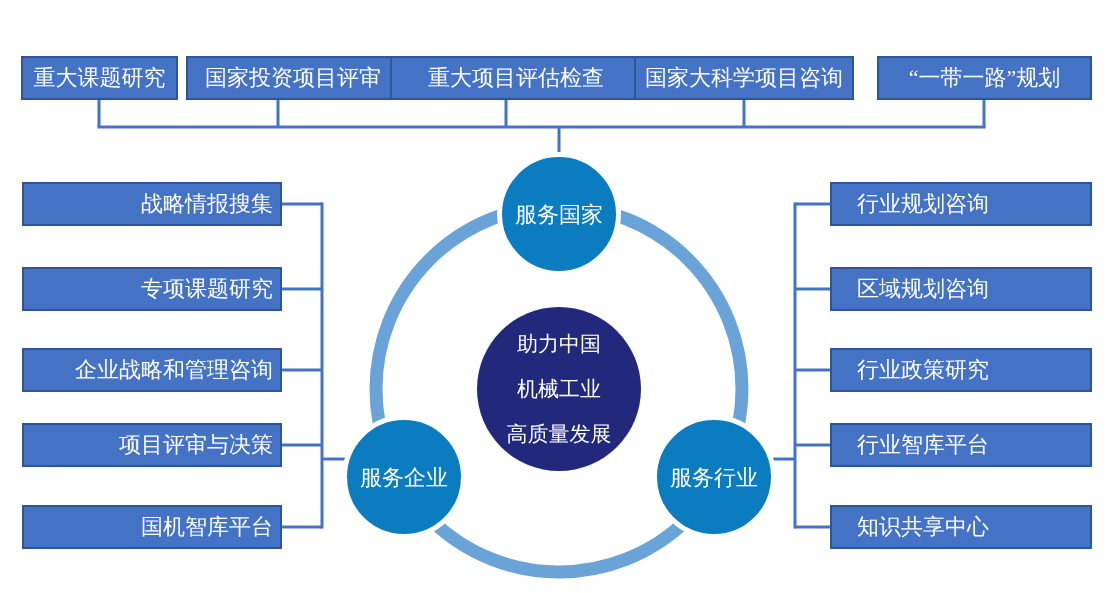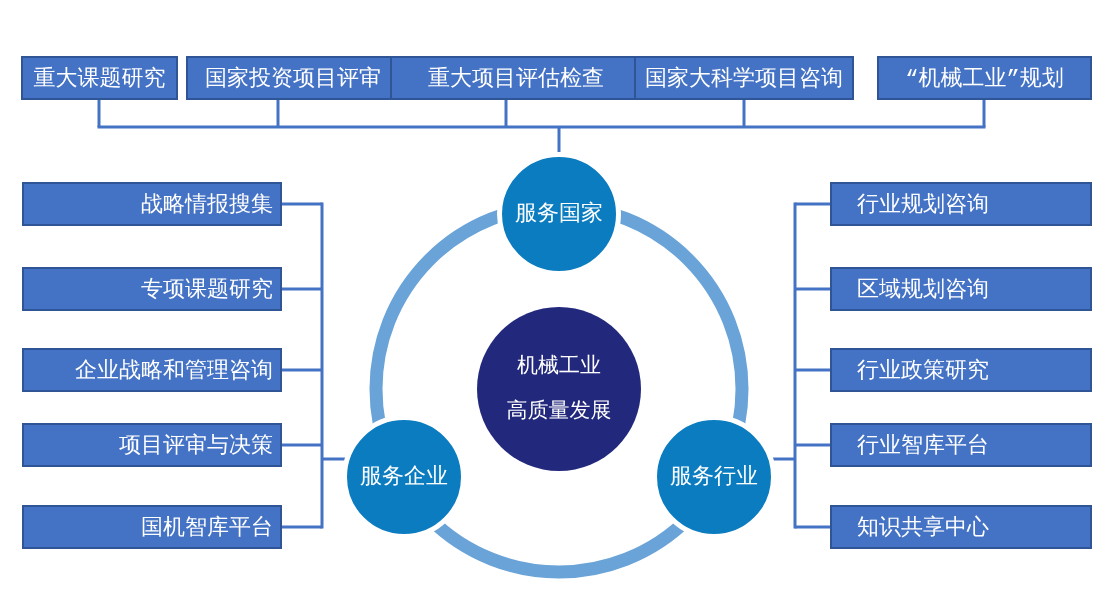--- a/index.html
+++ b/index.html
@@ -1,21 +1,21 @@
 <!DOCTYPE html>
 <html><head>
 <meta charset="utf-8">
 <style>
   html,body{margin:0;padding:0;background:#ffffff;}
   .canvas{
     position:relative;
     width:1120px;height:593px;
     background:#ffffff;
     overflow:hidden;
-    font-family:Liberation Mono, monospace;
+    font-family:Liberation Serif, serif;
   }
   .layer{position:absolute;left:0;top:0;}
   .box{
     position:absolute;
     height:44px;
     box-sizing:border-box;
     background:#4472C4;
     border:2px solid #2F5597;
     color:#ffffff;
     font-size:22px;
@@ -98,21 +98,21 @@
       <path d="M795 527 H830"></path>
       <path d="M795 202.5 V528.5"></path>
       <path d="M756 459 H795"></path>
     </g>
   </svg>
 
   <div class="box top-row" style="left:21px;width:157px">重大课题研究</div>
   <div class="box top-row" style="left:186px;width:214px">国家投资项目评审</div>
   <div class="box top-row" style="left:390px;width:252px">重大项目评估检查</div>
   <div class="box top-row" style="left:634px;width:220px">国家大科学项目咨询</div>
-  <div class="box top-row" style="left:877px;width:215px">“机械工业”规划</div>
+  <div class="box top-row" style="left:877px;width:215px">“一带一路”规划</div>
 
   <div class="box left-col" style="top:182px">战略情报搜集</div>
   <div class="box left-col" style="top:267px">专项课题研究</div>
   <div class="box left-col" style="top:348px">企业战略和管理咨询</div>
   <div class="box left-col" style="top:423px">项目评审与决策</div>
   <div class="box left-col" style="top:505px">国机智库平台</div>
 
   <div class="box right-col" style="top:182px">行业规划咨询</div>
   <div class="box right-col" style="top:267px">区域规划咨询</div>
   <div class="box right-col" style="top:348px">行业政策研究</div>
@@ -126,17 +126,18 @@
   <div class="node" style="left:342px;top:415px">
     <span>服务</span>
     <span>企业</span>
   </div>
   <div class="node" style="left:652px;top:415px">
     <span>服务</span>
     <span>行业</span>
   </div>
 
   <div class="center-circle">
+    <span>助力中国</span>
     <span>机械工业</span>
     <span>高质量发展</span>
   </div>
 
 </div>
 
 </body></html>

